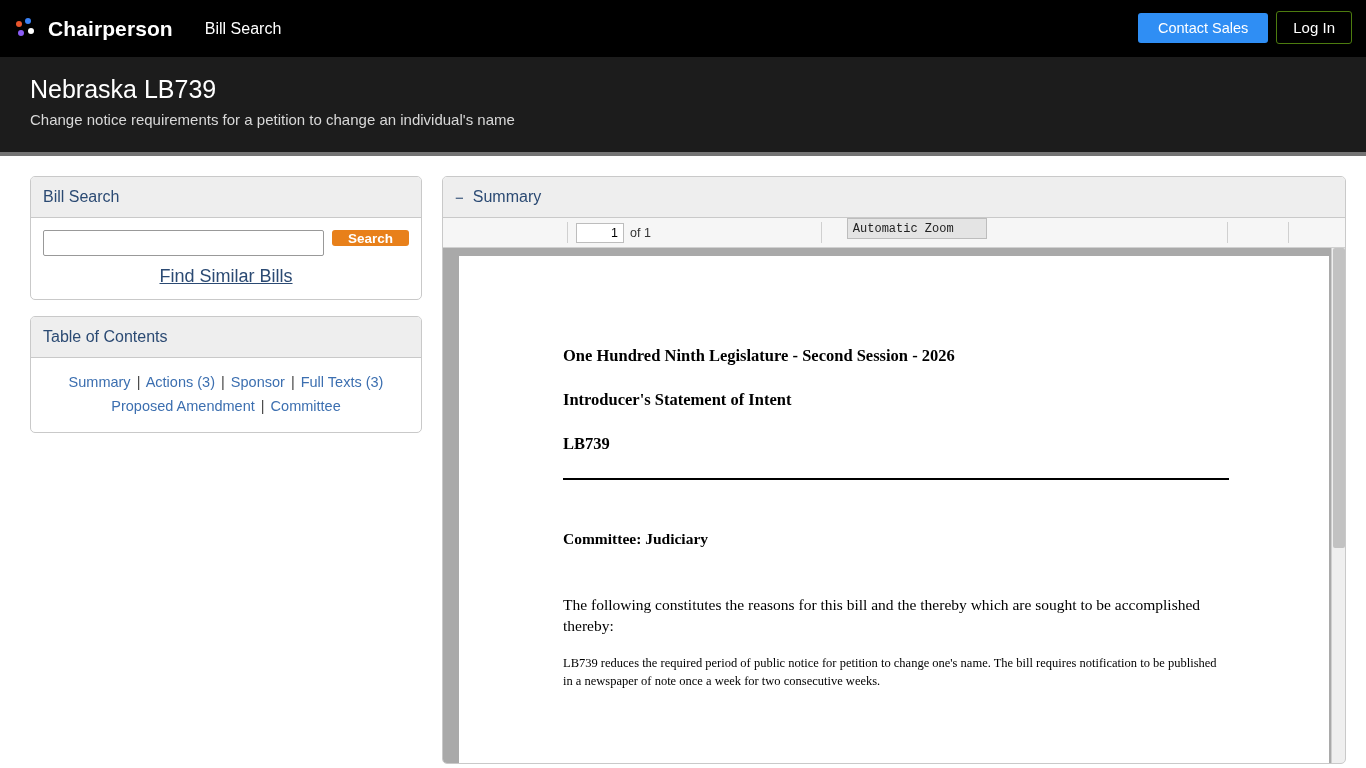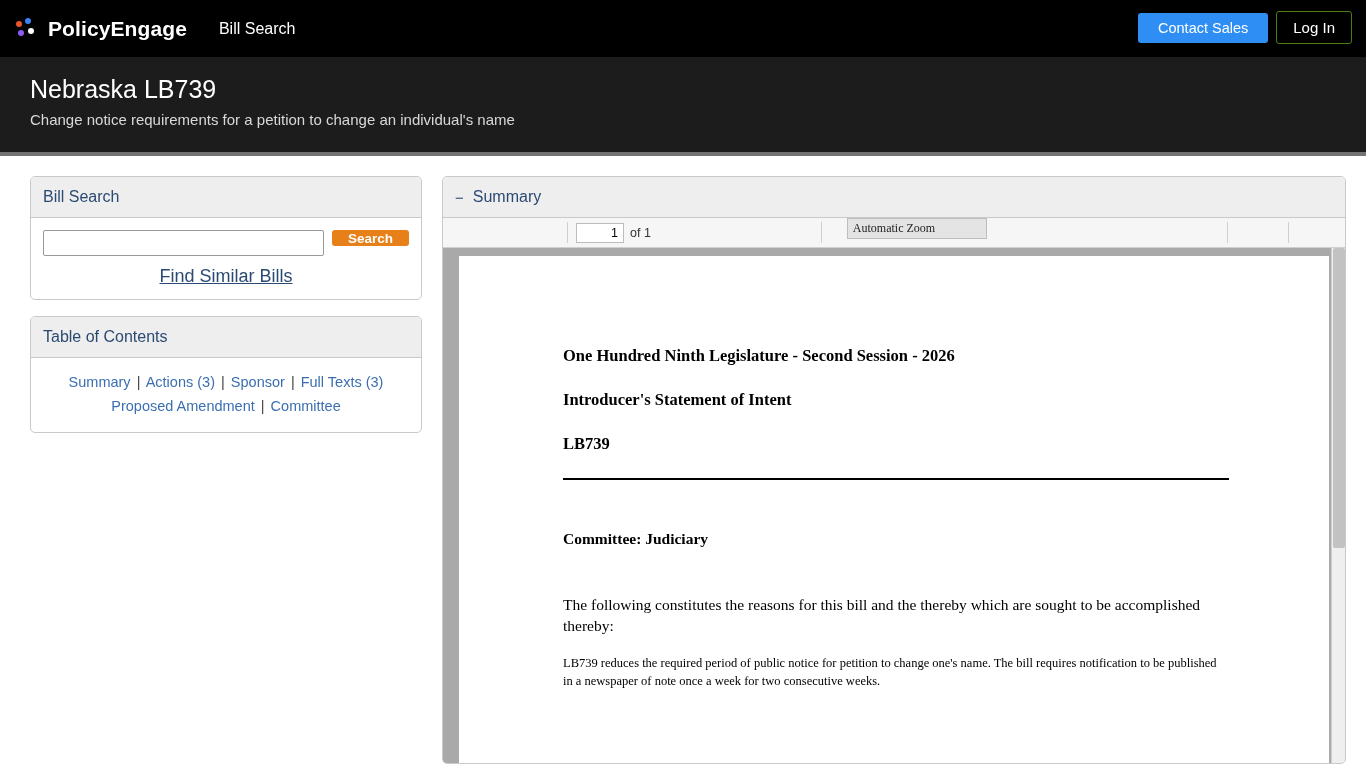--- a/index.html
+++ b/index.html
@@ -231,21 +231,21 @@
   .page-of { font-size: 12.5px; color: #333; }
   .tb-mid { width: 162px; }
   .zoom-select {
     width: 140px;
     height: 21px;
     background: #e4e4e4;
     border: 1px solid #bdbdbd;
     font-size: 12px;
     padding: 0 5px;
     color: #222;
-    font-family: Liberation Serif, serif;
+    font-family: Liberation Mono, monospace;
     display: flex;
     align-items: center;
   }
   .tb-right-1 { width: 240px; }
   .tb-right-2 { width: 60px; }
 
   .pdf-area {
     flex: 1;
     background: #a9a9a9;
     position: relative;
@@ -306,21 +306,21 @@
 <body>
 
 <div class="topbar">
   <div class="brand">
     <span class="logo-dots">
       <i></i>
         <i></i>
         <i></i>
         <i></i>
     </span>
-    <span class="brand-name">PolicyEngage</span>
+    <span class="brand-name">Chairperson</span>
   </div>
   <a class="nav-link">Bill Search</a>
   <div class="top-right">
     <button class="btn-contact">Contact Sales</button>
     <button class="btn-login">Log In</button>
   </div>
 </div>
 
 <div class="titleband">
   <h1 class="bill-title">Nebraska LB739</h1>

